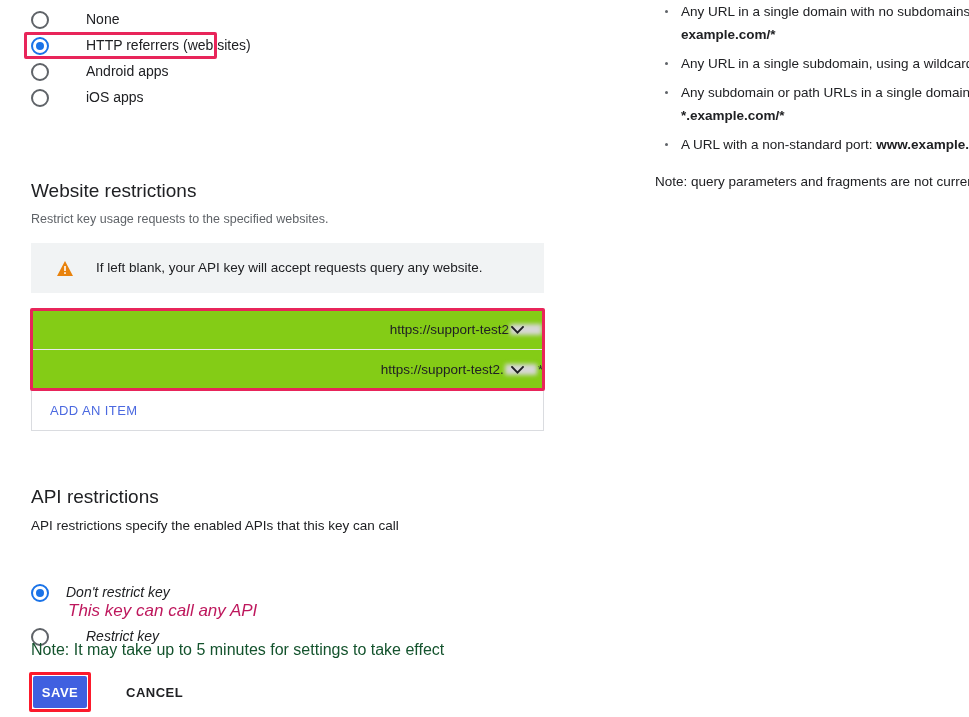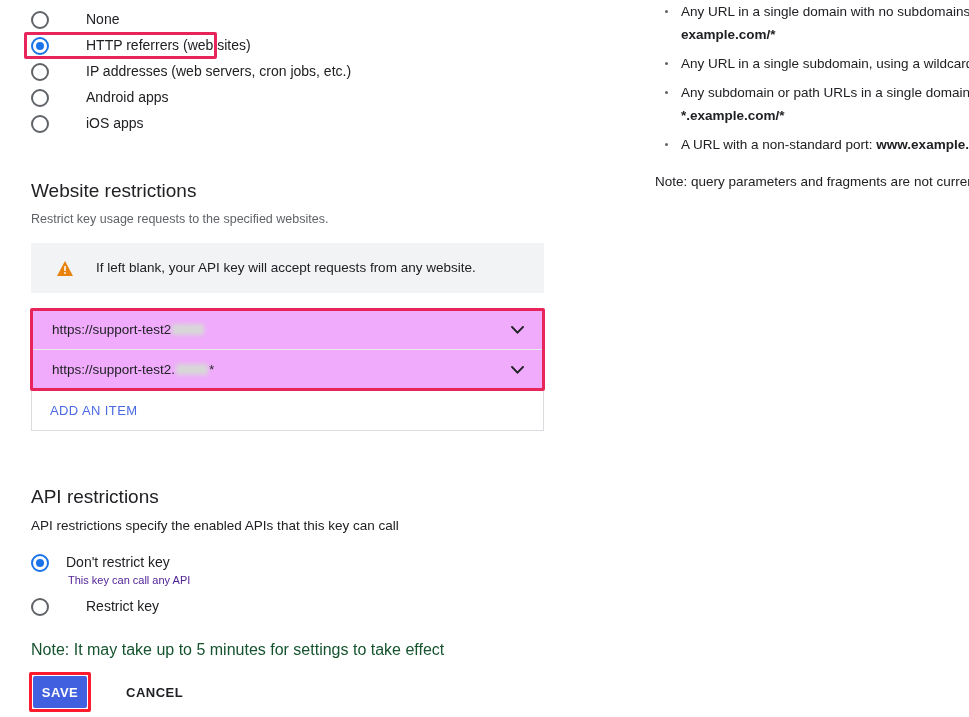--- a/index.html
+++ b/index.html
@@ -153,21 +153,22 @@
     box-sizing: border-box;
     background: #fff;
   }
   .url-row {
     height: 40px;
     display: flex;
     align-items: center;
     border-bottom: 1px solid #e8eaed;
     box-sizing: border-box;
     position: relative;
-    background: #f0abfc;
+    background: #84cc16;
+    justify-content: flex-end;
   }
   .url-text {
     margin-left: 20px;
     font-size: 13.5px;
     line-height: 18px;
     color: #202124;
     display: flex;
     align-items: center;
     white-space: pre;
   }
@@ -218,37 +219,38 @@
     position: absolute;
     left: 31px;
     top: 517px;
     font-size: 13.5px;
     line-height: 18px;
     color: #202124;
   }
   #api-radio-group {
     position: absolute;
     left: 31px;
-    top: 553px;
+    top: 583px;
+    font-style: italic;
   }
   .radio-row.with-sub {
     height: auto;
     display: block;
     position: relative;
     padding-bottom: 4px;
   }
   .radio-row.with-sub .inline {
     display: flex;
     align-items: flex-start;
   }
   .radio-sublabel {
     margin-left: 37px;
-    font-size: 11px;
+    font-size: 17px;
     line-height: 17px;
-    color: #4c1d95;
+    color: #be185d;
   }
 
   #effect-note {
     position: absolute;
     left: 31px;
     top: 641px;
     font-size: 16px;
     line-height: 18px;
     color: #14532d;
   }
@@ -346,24 +348,20 @@
     <div class="radio-row">
       <span class="radio"></span>
       <span class="radio-label">None</span>
     </div>
 
     <div class="radio-row">
       <span class="radio checked"></span>
       <span class="radio-label">HTTP referrers (web sites)</span>
     </div>
 
-    <div class="radio-row">
-      <span class="radio"></span>
-      <span class="radio-label">IP addresses (web servers, cron jobs, etc.)</span>
-    </div>
 
     <div class="radio-row">
       <span class="radio"></span>
       <span class="radio-label">Android apps</span>
     </div>
 
     <div class="radio-row">
       <span class="radio"></span>
       <span class="radio-label">iOS apps</span>
     </div>
@@ -372,21 +370,21 @@
 
   <h2 id="website-restrictions-title">Website restrictions</h2>
   <div id="website-restrictions-subtitle">Restrict key usage requests to the specified websites.</div>
 
   <div id="warning-banner">
     <svg id="warning-icon" viewBox="0 0 16 15">
       <path d="M8 0 L16 15 L0 15 Z" fill="#e8820c"></path>
       <rect x="7.2" y="5" width="1.6" height="5" fill="#ffffff"></rect>
       <rect x="7.2" y="11.2" width="1.6" height="1.7" fill="#ffffff"></rect>
     </svg>
-    <span id="warning-text">If left blank, your API key will accept requests from any website.</span>
+    <span id="warning-text">If left blank, your API key will accept requests query any website.</span>
   </div>
 
   <div id="url-list-panel">
 
     <div class="url-row">
       <span class="url-text">
         <span>https://support-test2</span>
         <span class="redaction" style="width:32px;"></span>
         <span></span>
       </span>

